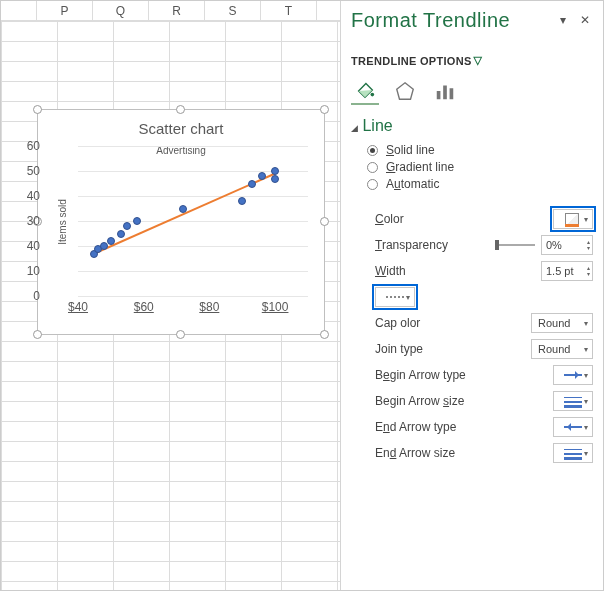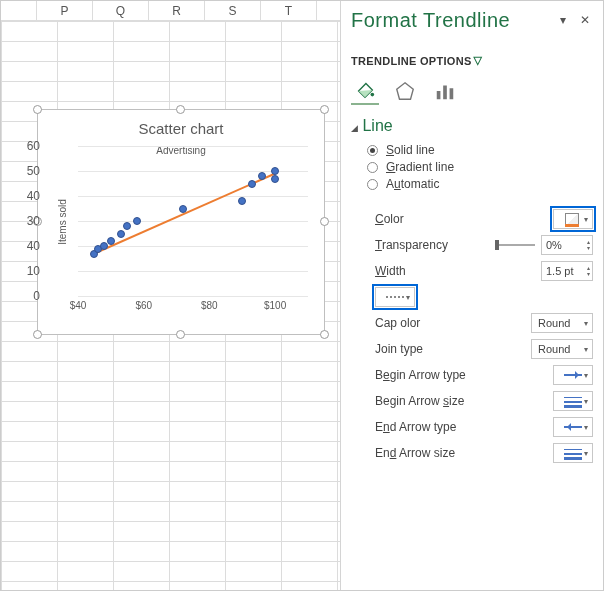--- a/index.html
+++ b/index.html
@@ -82,21 +82,21 @@
     margin-top: 4px;
   }
   .plot {
     position: absolute;
     left: 40px; top: 36px;
     width: 230px; height: 150px;
   }
   .ylabels { position: absolute; left: 20px; top: 36px; height: 150px; }
   .ylabel { position: absolute; right: 18px; font-size: 12px; color: #595959; transform: translateY(-50%); }
   .xlabels { position: absolute; left: 40px; top: 190px; width: 230px; }
-  .xlabel { position: absolute; font-size: 10px; color: #595959; transform: translateX(-50%); }
+  .xlabel { position: absolute; font-size: 12px; color: #595959; transform: translateX(-50%); text-decoration: underline; }
   .gridline-h { position: absolute; left: 0; width: 100%; border-top: 1px solid #e6e6e6; }
   .point { position: absolute; width: 8px; height: 8px; margin: -4px 0 0 -4px;
            background: #4472c4; border: 1px solid #32518f; border-radius: 50%; }
   .trend { position: absolute; left: 0; top: 0; width: 100%; height: 100%; }
   
   .pane {
     position: absolute;
     right: 0; top: 0;
     width: 263px; height: 591px;
     border-left: 1px solid #d4d4d4;

